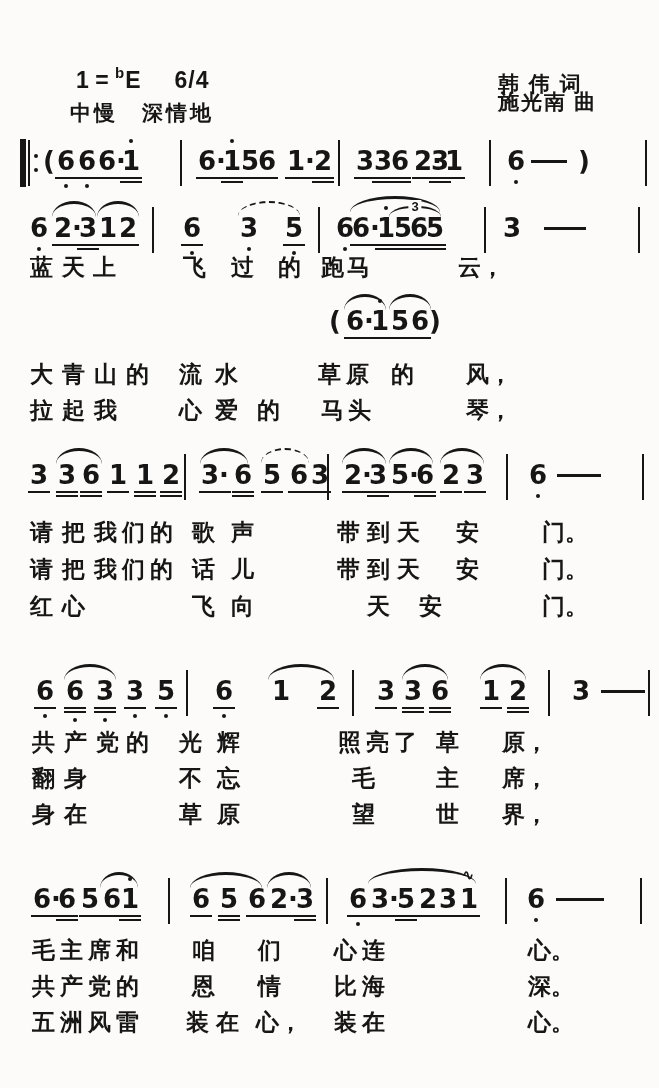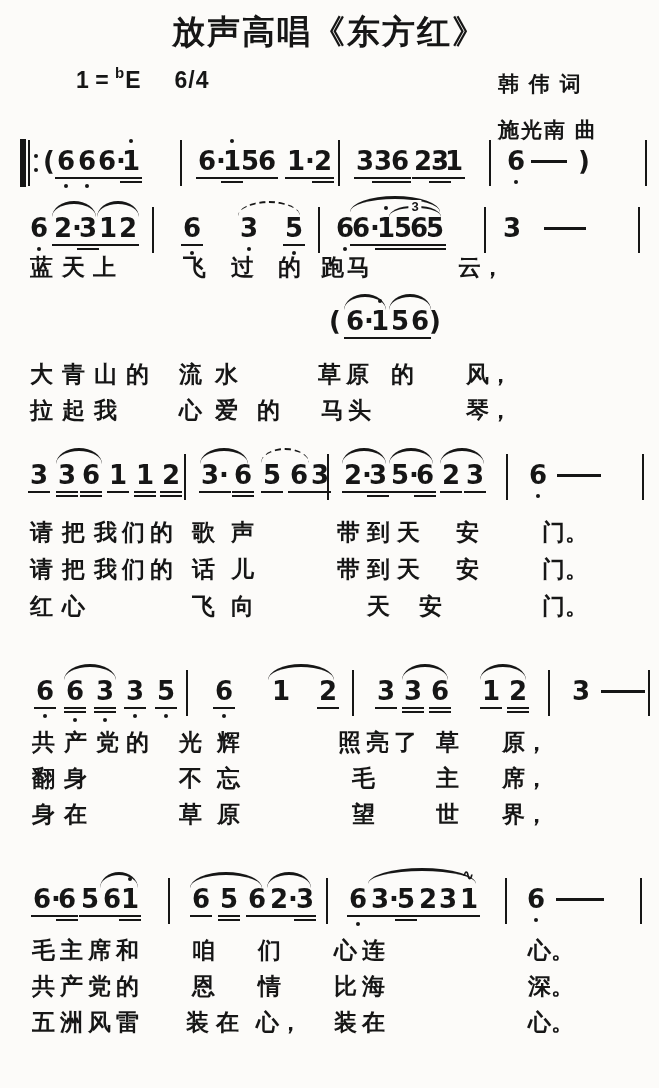--- a/index.html
+++ b/index.html
@@ -5,21 +5,21 @@
   html,body{margin:0;padding:0;background:#e8e8e8;}
   .page{position:relative;width:659px;height:1088px;background:#fcfbf9;color:#161616;
         font-family:"Liberation Sans",sans-serif;overflow:hidden;margin:0 auto;}
   .abs{position:absolute;}
   .title{top:10px;left:0;right:0;text-align:center;font-size:33px;font-weight:900;letter-spacing:2px;}
   .keyline{top:64px;left:76px;font-size:23px;font-weight:bold;white-space:nowrap;}
   .flat{font-size:15px;vertical-align:10px;font-weight:bold;margin-right:1px;}
   .meter{margin-left:34px;letter-spacing:1px;}
   .tempo{top:99px;left:70px;font-size:21px;font-weight:bold;letter-spacing:3px;}
   .credit{left:498px;font-size:21px;font-weight:bold;white-space:nowrap;letter-spacing:2px;}
-  .credit.w{top:70px;} .credit.c{top:116px;}
+  .credit.w{top:70px;} .credit.c{top:88px;font-family:Liberation Serif, serif;}
   
   .tok{position:absolute;font-family:"DejaVu Sans",sans-serif;font-weight:bold;font-size:26px;
        line-height:1;white-space:nowrap;}
   .tok .u,.tok .uu{position:absolute;left:-2px;right:-2px;height:2px;background:#161616;}
   .tok .u{bottom:-5px;} .tok .uu{bottom:-9px;}
   .tok .hi,.tok .lo{position:absolute;width:4px;height:4px;border-radius:50%;background:#161616;
        left:50%;transform:translateX(-50%);}
   .tok .hi{top:-9px;}
   .tok .trill{position:absolute;top:-18px;left:45%;transform:translateX(-50%);font-size:15px;line-height:1;}
   .bar{position:absolute;width:2px;background:#161616;}
@@ -35,24 +35,24 @@
         background:#fcfbf9;padding:0 3px;font-size:13px;line-height:1;}
   .lyr{position:absolute;font-size:23px;font-weight:bold;line-height:1.1;white-space:nowrap;
         font-family:"Liberation Sans",sans-serif;}
   .footer{top:1058px;left:0;right:10px;text-align:right;font-size:17px;white-space:nowrap;}
   .footer .brand{font-weight:bold;margin-left:6px;}
 </style>
 </head>
 <body>
 
 <div class="page">
-  <div class="abs title">放声高唱《东方红》</div>
 
   <div class="abs keyline"><span>1 = </span><span class="flat">b</span><span>E</span><span class="meter">6/4</span></div>
 
+  <div class="abs tempo">中慢　深情地</div>
   <div class="abs credit w">韩 伟 词</div>
   <div class="abs credit c">施光南 曲</div>
 
   <div></div>
 
 <div class="bar thick" style="left: 20px; top: 139px; height: 48px;"></div>
     <div class="bar" style="left: 28px; top: 140px; height: 46px;"></div>
     <div class="rdot" style="left: 34px; top: 154px;"></div>
     <div class="rdot" style="left: 34px; top: 168px;"></div>
     <div class="tok" style="left: 43px; top: 148px;">(</div>

